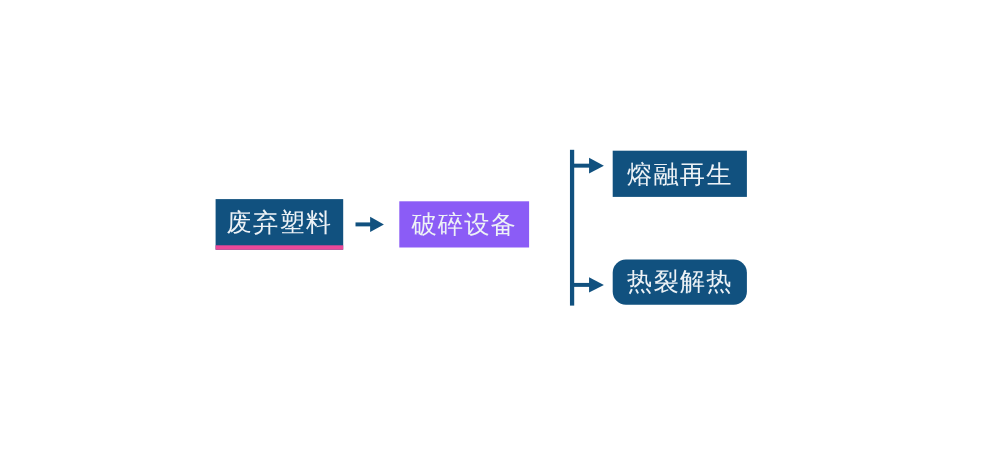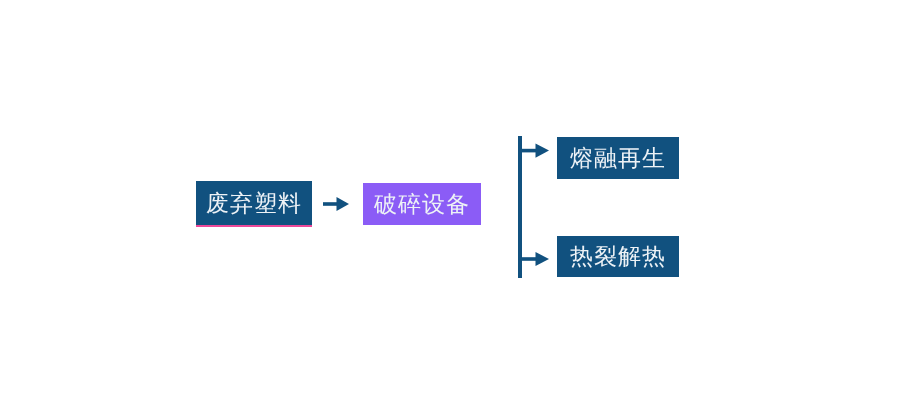--- a/index.html
+++ b/index.html
@@ -29,33 +29,33 @@
     letter-spacing: 1px;
     line-height: 1;
     white-space: nowrap;
   }
   .node-blue { background: #11517f; }
   .node-red  { background: #8b5cf6; }
 
   .node-source {
     left: 196px; top: 181px;
     width: 116px; height: 46px;
-    border-bottom: 2px solid #ec4899;
+    border-bottom: 4px solid #ec4899;
   }
   .node-process {
     left: 363px; top: 183px;
     width: 118px; height: 42px;
   }
   .node-branch-top {
     left: 557px; top: 137px;
     width: 122px; height: 42px;
   }
   .node-branch-bottom {
     left: 557px; top: 236px;
-    width: 122px; height: 41px;
+    width: 122px; height: 41px; border-radius: 12px;
   }
 
   .arrow-main {
     position: absolute;
     left: 323px; top: 195px;
     width: 27px; height: 18px;
   }
   .branch-connector {
     position: absolute;
     left: 518px; top: 136px;

